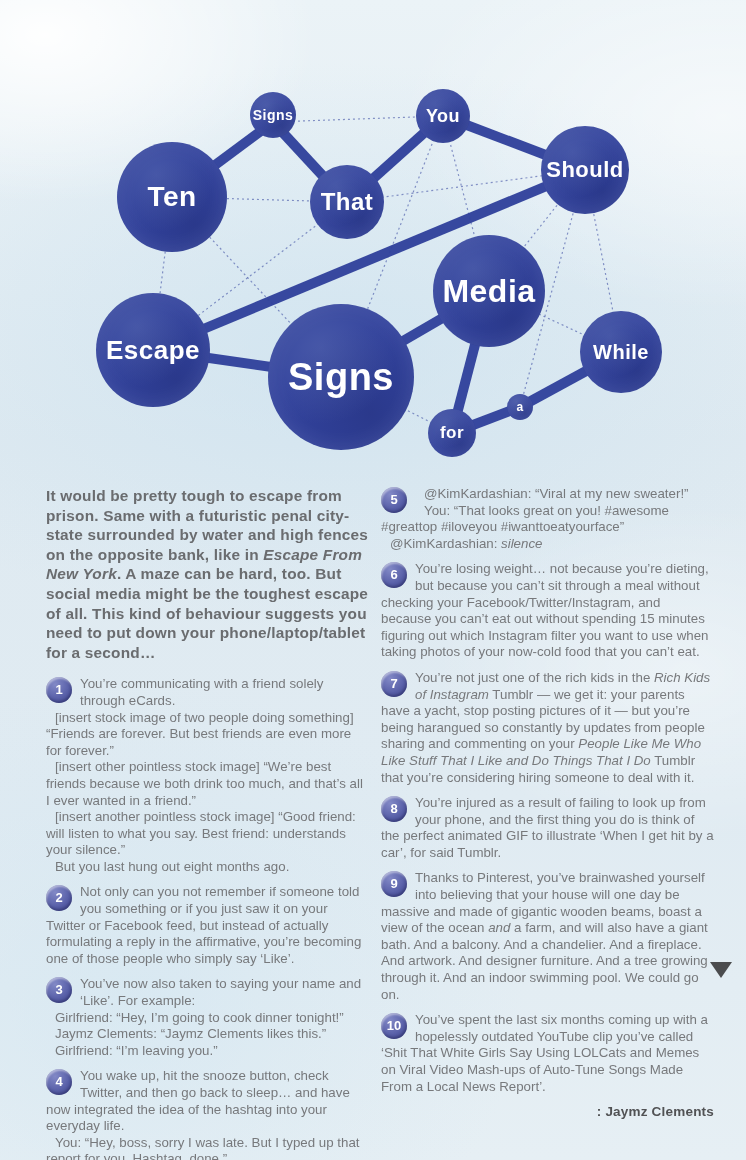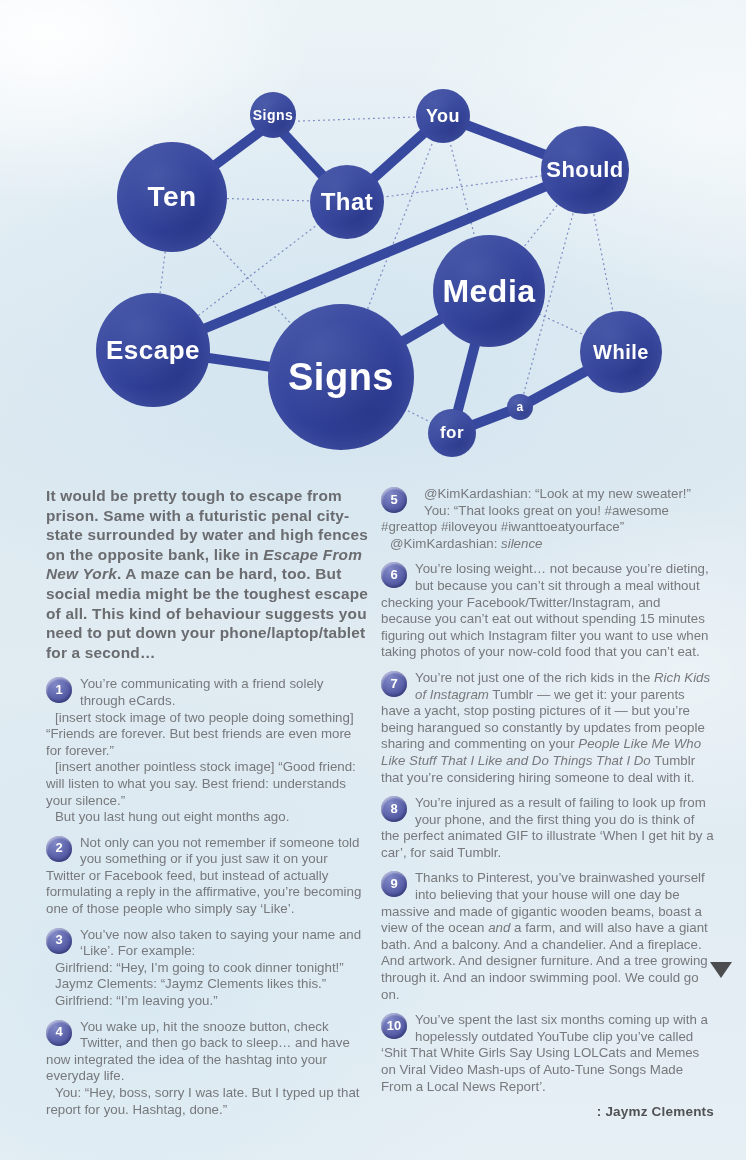--- a/index.html
+++ b/index.html
@@ -111,20 +111,21 @@
     </div>
 
   <div class="columns">
     <div class="col left" id="col-left">
       <p class="intro" id="intro">It would be pretty tough to escape from prison. Same with a futuristic penal city-state surrounded by water and high fences on the opposite bank, like in <em>Escape From New York</em>. A maze can be hard, too. But social media might be the toughest escape of all. This kind of behaviour suggests you need to put down your phone/laptop/tablet for a second…</p>
 
     <div class="item">
           <span class="badge">1</span>
           <p class="first">You’re communicating with a friend solely through eCards.</p>
           <p class="cont">[insert stock image of two people doing something] “Friends are forever. But best friends are even more for forever.”</p>
+          <p class="cont">[insert other pointless stock image] “We’re best friends because we both drink too much, and that’s all I ever wanted in a friend.”</p>
           <p class="cont">[insert another pointless stock image] “Good friend: will listen to what you say. Best friend: understands your silence.”</p>
           <p class="cont">But you last hung out eight months ago.</p>
         </div>
         <div class="item">
           <span class="badge">2</span>
           <p class="first">Not only can you not remember if someone told you something or if you just saw it on your Twitter or Facebook feed, but instead of actually formulating a reply in the affirmative, you’re becoming one of those people who simply say ‘Like’.</p>
         </div>
         <div class="item">
           <span class="badge">3</span>
           <p class="first">You’ve now also taken to saying your name and ‘Like’. For example:</p>
@@ -135,21 +136,21 @@
         <div class="item">
           <span class="badge">4</span>
           <p class="first">You wake up, hit the snooze button, check Twitter, and then go back to sleep… and have now integrated the idea of the hashtag into your everyday life.</p>
           <p class="cont">You: “Hey, boss, sorry I was late. But I typed up that report for you. Hashtag, done.”</p>
         </div>
       </div>
     <div class="col right" id="col-right">
 
     <div class="item">
           <span class="badge">5</span>
-          <p class="cont">@KimKardashian: “Look at my new sweater!”</p>
+          <p class="cont">@KimKardashian: “Viral at my new sweater!”</p>
           <p class="cont">You: “That looks great on you! #awesome #greattop #iloveyou #iwanttoeatyourface”</p>
           <p class="cont">@KimKardashian: <em>silence</em></p>
         </div>
         <div class="item">
           <span class="badge">6</span>
           <p class="first">You’re losing weight… not because you’re dieting, but because you can’t sit through a meal without checking your Facebook/Twitter/Instagram, and because you can’t eat out without spending 15 minutes figuring out which Instagram filter you want to use when taking photos of your now-cold food that you can’t eat.</p>
         </div>
         <div class="item">
           <span class="badge">7</span>
           <p class="first">You’re not just one of the rich kids in the <em>Rich Kids of Instagram</em> Tumblr — we get it: your parents have a yacht, stop posting pictures of it — but you’re being harangued so constantly by updates from people sharing and commenting on your <em>People Like Me Who Like Stuff That I Like and Do Things That I Do</em> Tumblr that you’re considering hiring someone to deal with it.</p>

